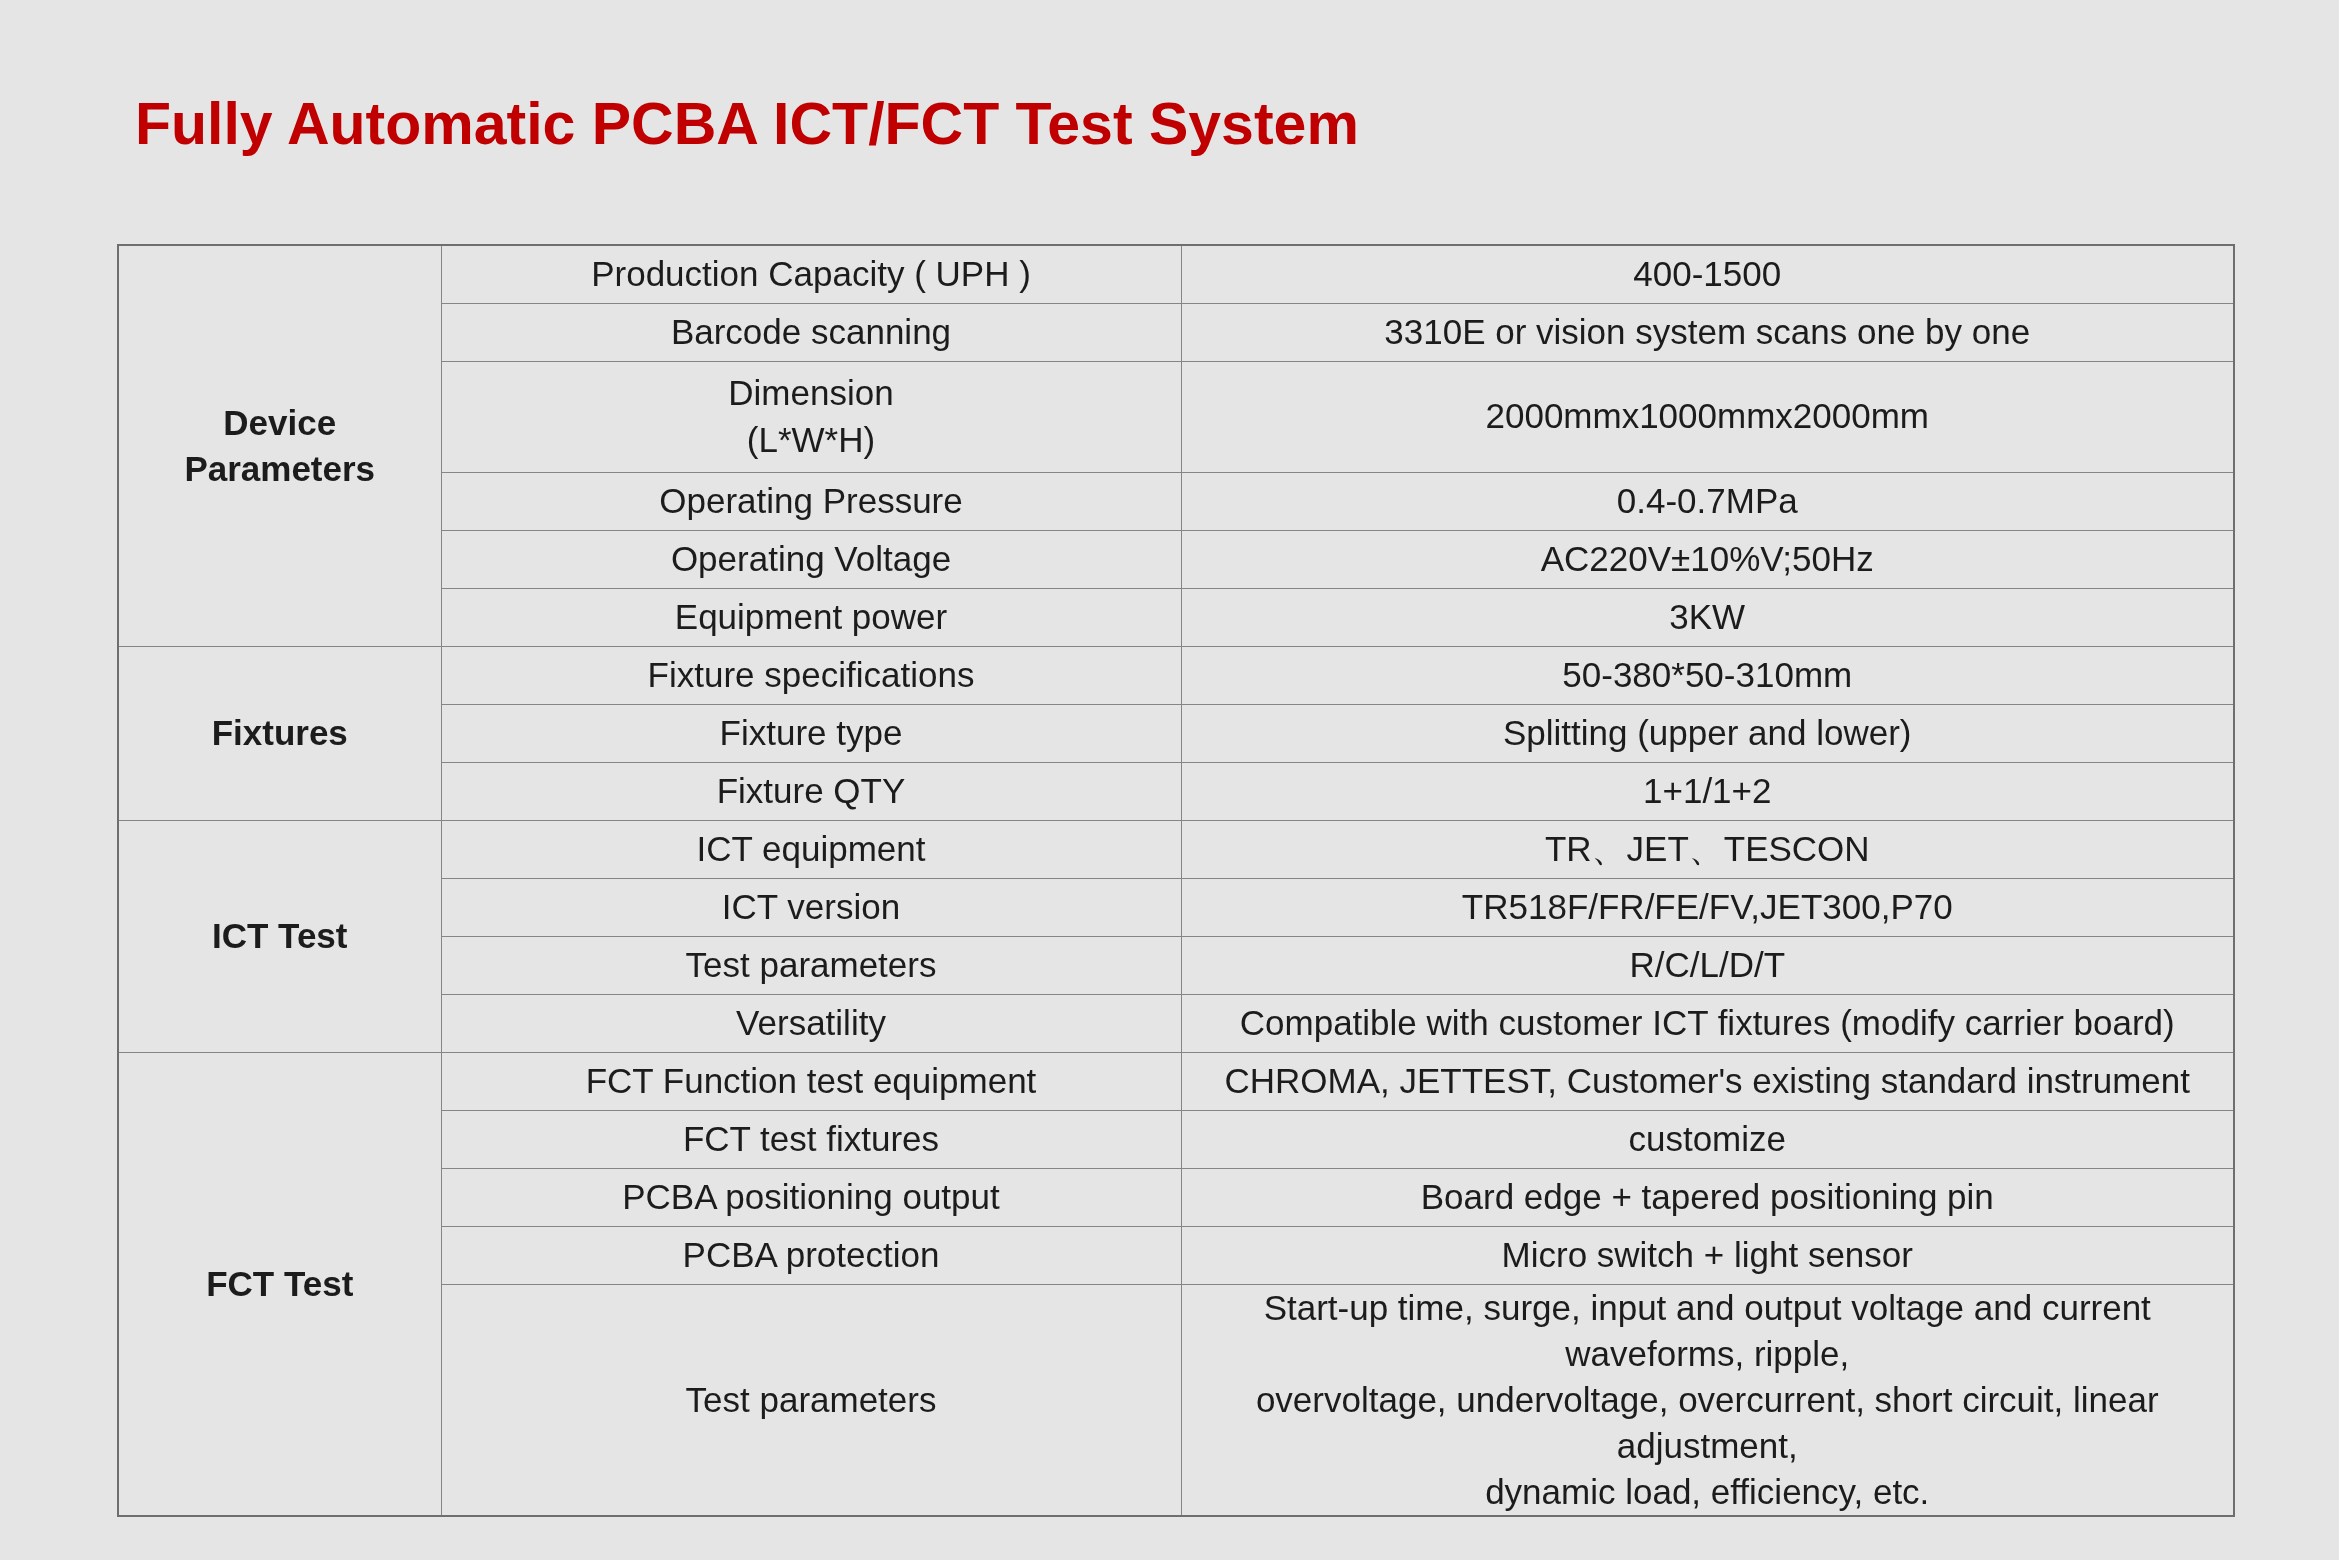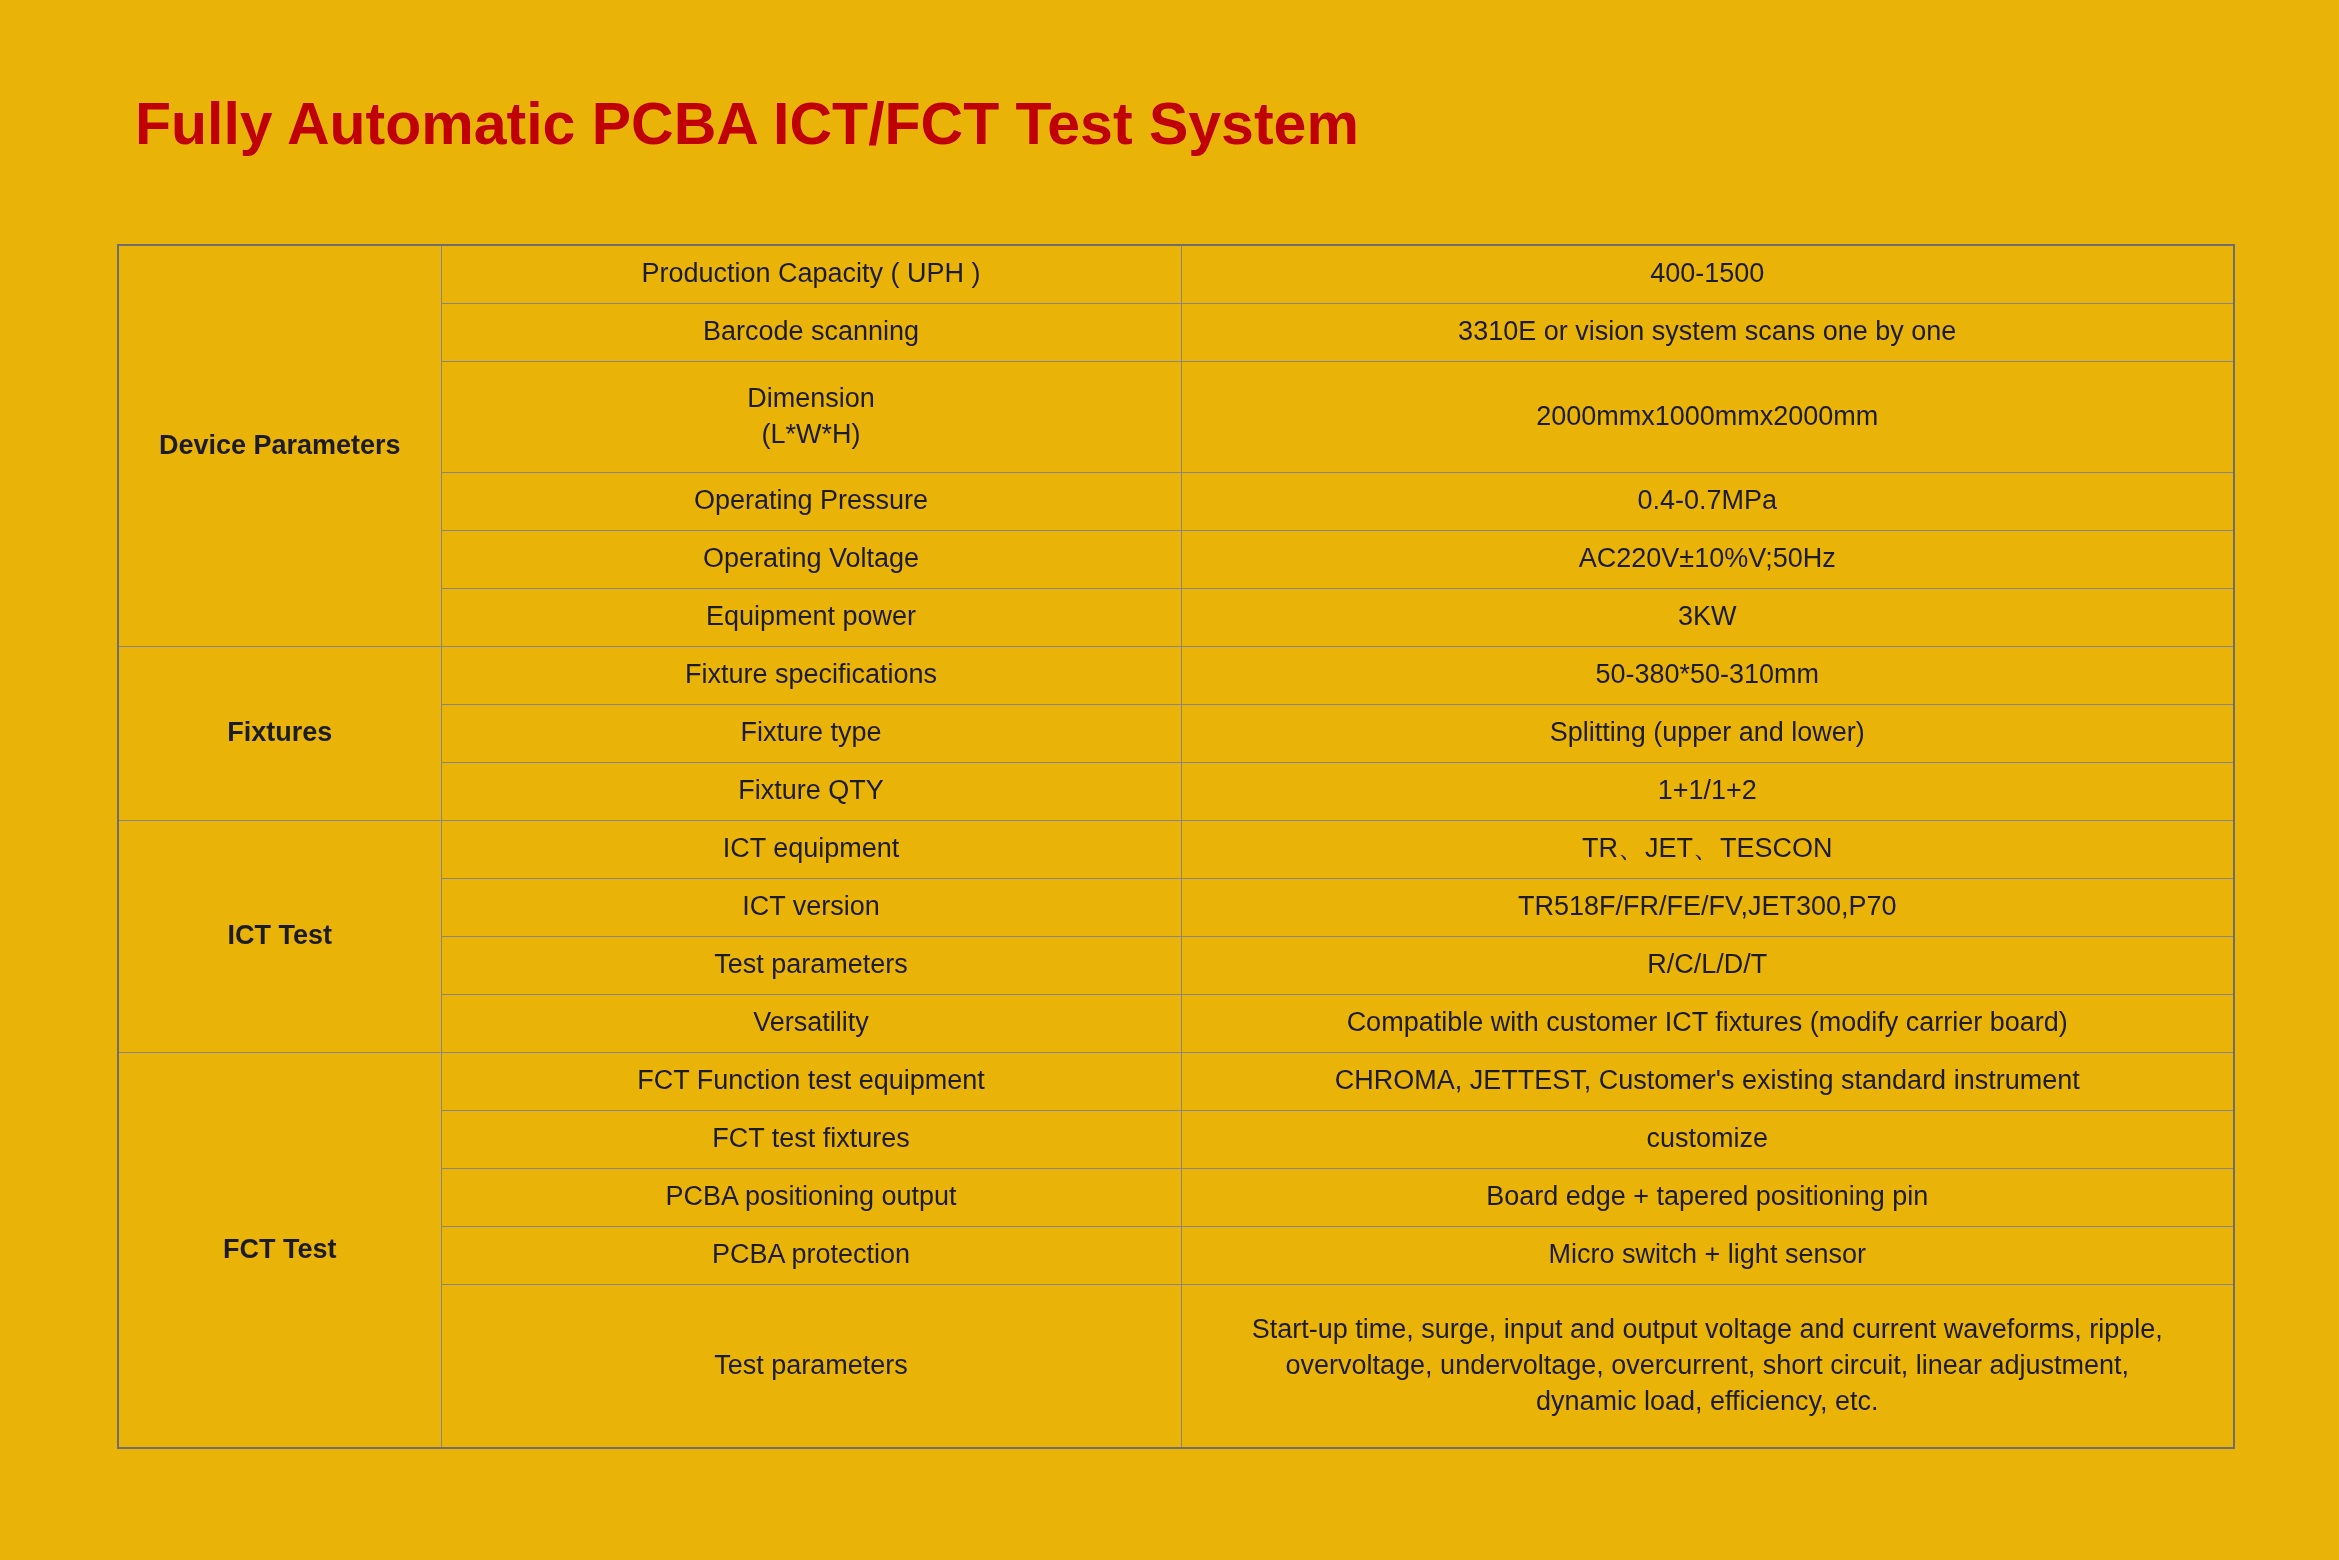--- a/index.html
+++ b/index.html
@@ -6,21 +6,21 @@
   html, body {
     margin: 0;
     padding: 0;
     background: #ffffff;
     font-family: "Liberation Sans", sans-serif;
   }
   .page {
     position: relative;
     width: 2339px;
     height: 1561px;
-    background: #eab308;
+    background: #e5e5e5;
     overflow: hidden;
   }
   .page-title {
     position: absolute;
     left: 135px;
     top: 91px;
     font-size: 59px;
     font-weight: bold;
     letter-spacing: 0px;
     color: #C00000;
@@ -33,21 +33,21 @@
     top: 244px;
     width: 2116px;
     border-collapse: collapse;
     table-layout: fixed;
     border: 2.3px solid #6e6e6e;
   }
   table.spec-table td {
     border: 1.4px solid #858585;
     vertical-align: middle;
     text-align: center;
-    font-size: 27px;
+    font-size: 35px;
     color: #1c1c1c;
     padding: 0 13px;
     line-height: 1.32;
   }
   td.cell-category {
     font-weight: bold;
     color: #111111;
     margin-top: 44px;
   }
   td.cell-param {

